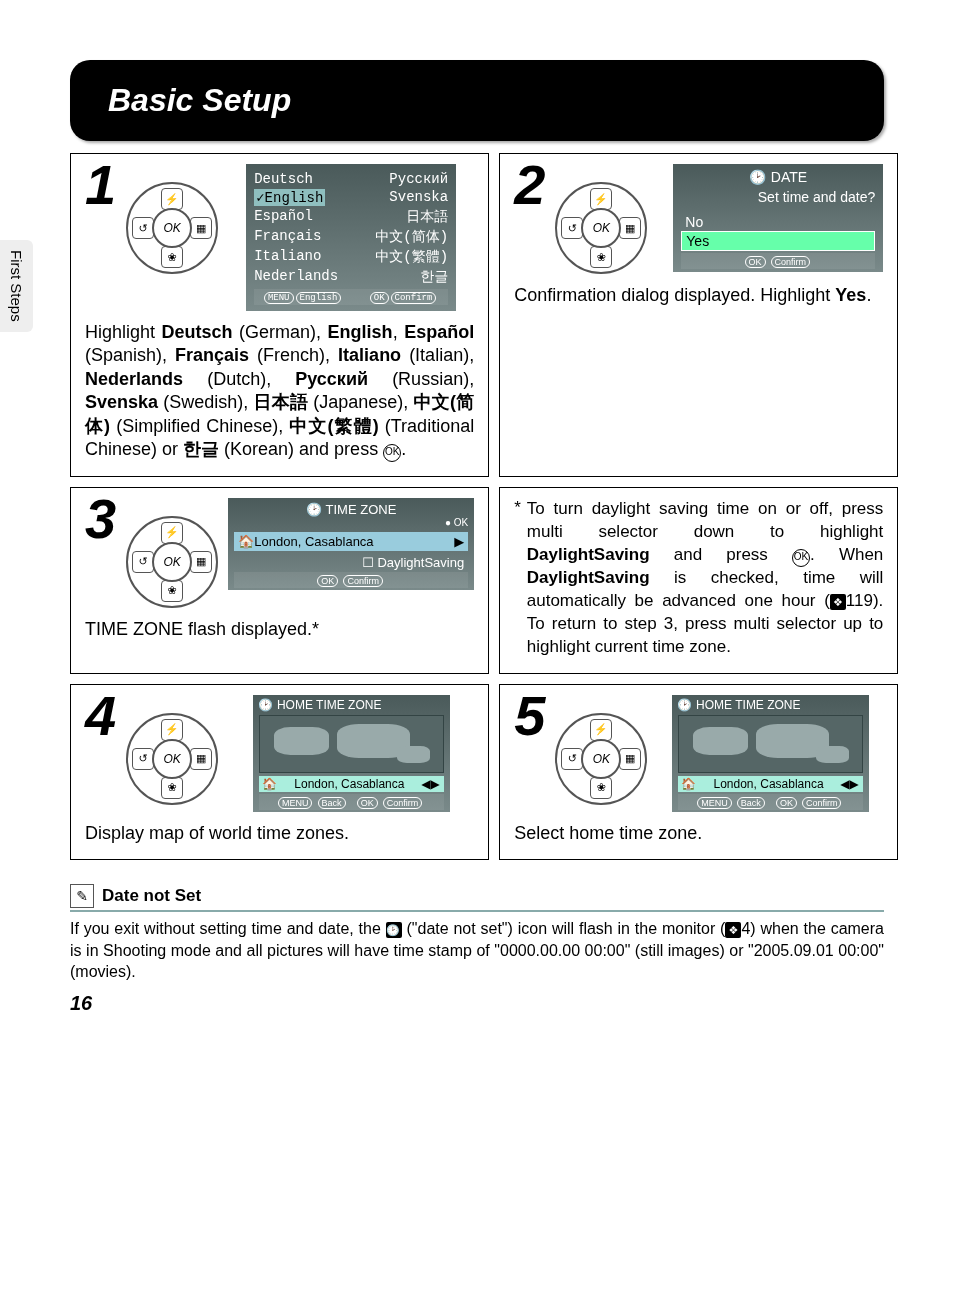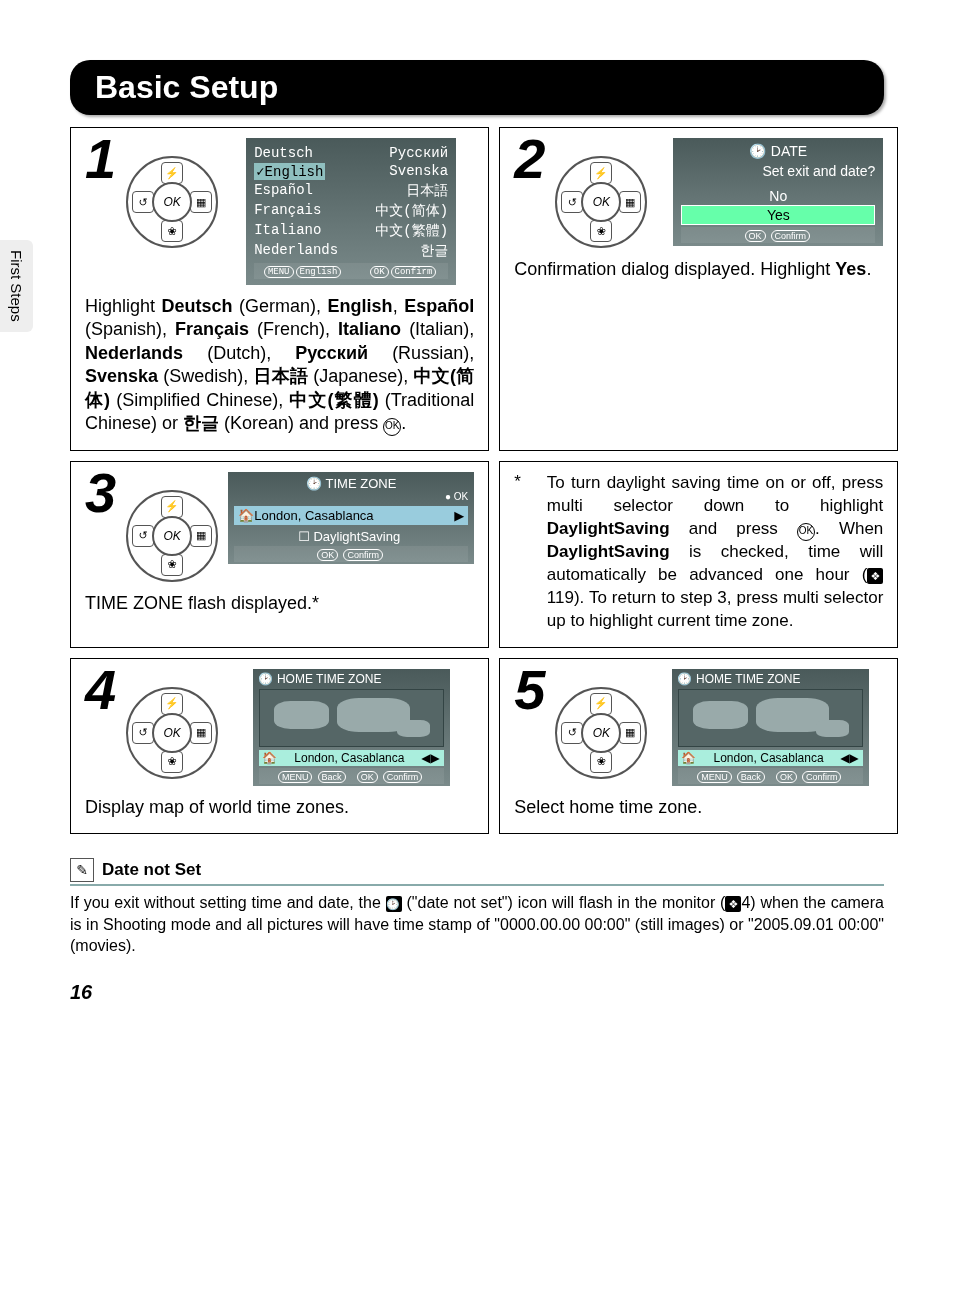--- a/index.html
+++ b/index.html
@@ -26,23 +26,24 @@
   }
   .title-bar {
     background: #000;
     color: #fff;
     border-radius: 20px;
     padding: 6px 22px;
     margin-bottom: 12px;
     box-shadow: 2px 2px 3px #aaa;
   }
   .title-bar h1 {
-    margin: 3px;
+    margin: 16px;
     font-size: 32px;
     font-weight: 900;
+    font-style: italic;
   }
   .intro {
     font-size: 19px;
     line-height: 1.35;
     text-align: justify;
     margin-bottom: 20px;
   }
   .grid {
     display: grid;
     grid-template-columns: 1fr 1fr;
@@ -115,33 +116,33 @@
     background: linear-gradient(#4a5a5a,#7a8a8a);
     color:#fff;
     width: 210px;
     padding: 5px 8px 3px 8px;
     box-sizing: border-box;
     font-size: 14px;
     margin-left: 16px;
   }
   .date-screen .hdr { text-align:center; margin-bottom: 4px;}
   .date-screen .q { text-align: right; margin-bottom: 8px; font-size:14px;}
-  .opt { text-align: center; padding: 1px 4px;}
+  .opt { text-align: left; padding: 1px 4px;}
   .opt.sel { background:#6fa; color:#000; border:1px solid #fff;}
   .tz-screen {
     background: linear-gradient(#4a5a5a,#7a8a8a);
     color:#fff;
     width: 246px;
     padding: 4px 6px 2px 6px;
     box-sizing:border-box;
     font-size:13px;
   }
   .tz-screen .hdr { text-align:center;}
   .tz-row { background:#9cd; color:#000; padding: 2px 4px; margin:4px 0; display:flex; align-items:center;}
-  .ds-row { text-align:center; padding-right:4px; color:#fff;}
+  .ds-row { text-align:right; padding-right:4px; color:#fff;}
   .map-screen {
     background: linear-gradient(#4a5a5a,#7a8a8a);
     color:#fff;
     width: 197px;
     padding: 3px 6px 2px 6px;
     box-sizing:border-box;
     font-size:12px;
   }
   .worldmap {
     height: 56px;
@@ -167,22 +168,22 @@
   .note-icon {
     width: 22px; height: 22px;
     border: 1px solid #555;
     display:flex;align-items:center;justify-content:center;
     font-size: 14px;
   }
   .note-title { font-weight: 900; font-size: 17px;}
   .note-body { font-size: 16px; text-align: justify; line-height: 1.35;}
   .circ { display:inline-block; width:16px;height:16px;border:1.5px solid #000;border-radius:50%;font-size:10px;text-align:center;line-height:14px;}
   .blk { display:inline-block; width:16px;height:16px;background:#000;color:#fff;font-size:11px;text-align:center;line-height:16px;border-radius:2px;}
-  .pgnum { font-weight:900; font-style:italic; font-size:20px; margin-top:24px;}
-  .asterisk-note { font-size:17px; text-align:justify; line-height:1.35;margin-left:20px;}
+  .pgnum { font-weight:900; font-style:italic; font-size:20px; margin-top:9px;}
+  .asterisk-note { font-size:17px; text-align:justify; line-height:1.35;}
 </style>
 </head>
 <body>
 
 <div class="page">
   <div class="side-tab">First Steps</div>
 
   <div class="title-bar">
     <h1>Basic Setup</h1>
   </div>
@@ -245,21 +246,21 @@
         <div class="dial">
           <div class="ico t">⚡</div>
             <div class="ico b">❀</div>
             <div class="ico l">↺</div>
             <div class="ico r">▦</div>
           <div class="ok">OK</div>
         </div>
         <div class="ui-col">
           <div class="date-screen">
             <div class="hdr">🕑 <span>DATE</span></div>
-            <div class="q">Set exit and date?</div>
+            <div class="q">Set time and date?</div>
             <div class="opt">No</div>
             <div class="opt sel">Yes</div>
             <div class="screen-footer"><span>OK</span> <span>Confirm</span></div>
           </div>
         </div>
       </div>
       <div class="caption">
         <span>Confirmation dialog displayed. Highlight </span><b>Yes</b><span>.</span>
       </div>
     </div>

